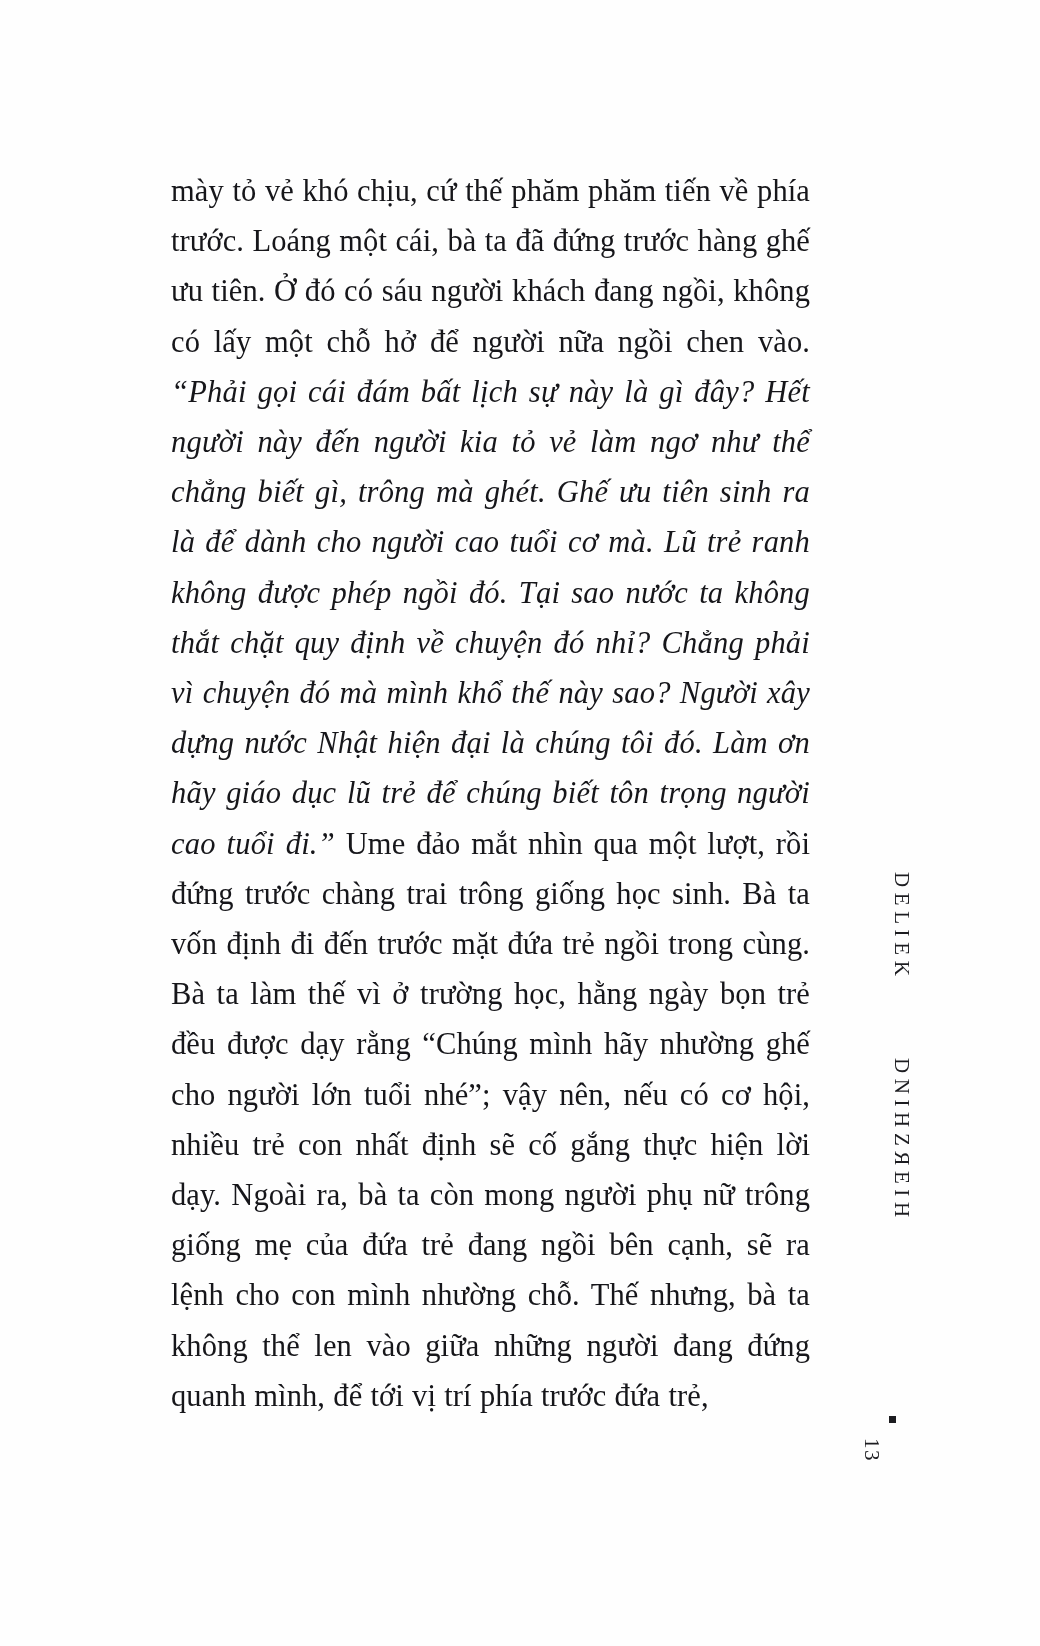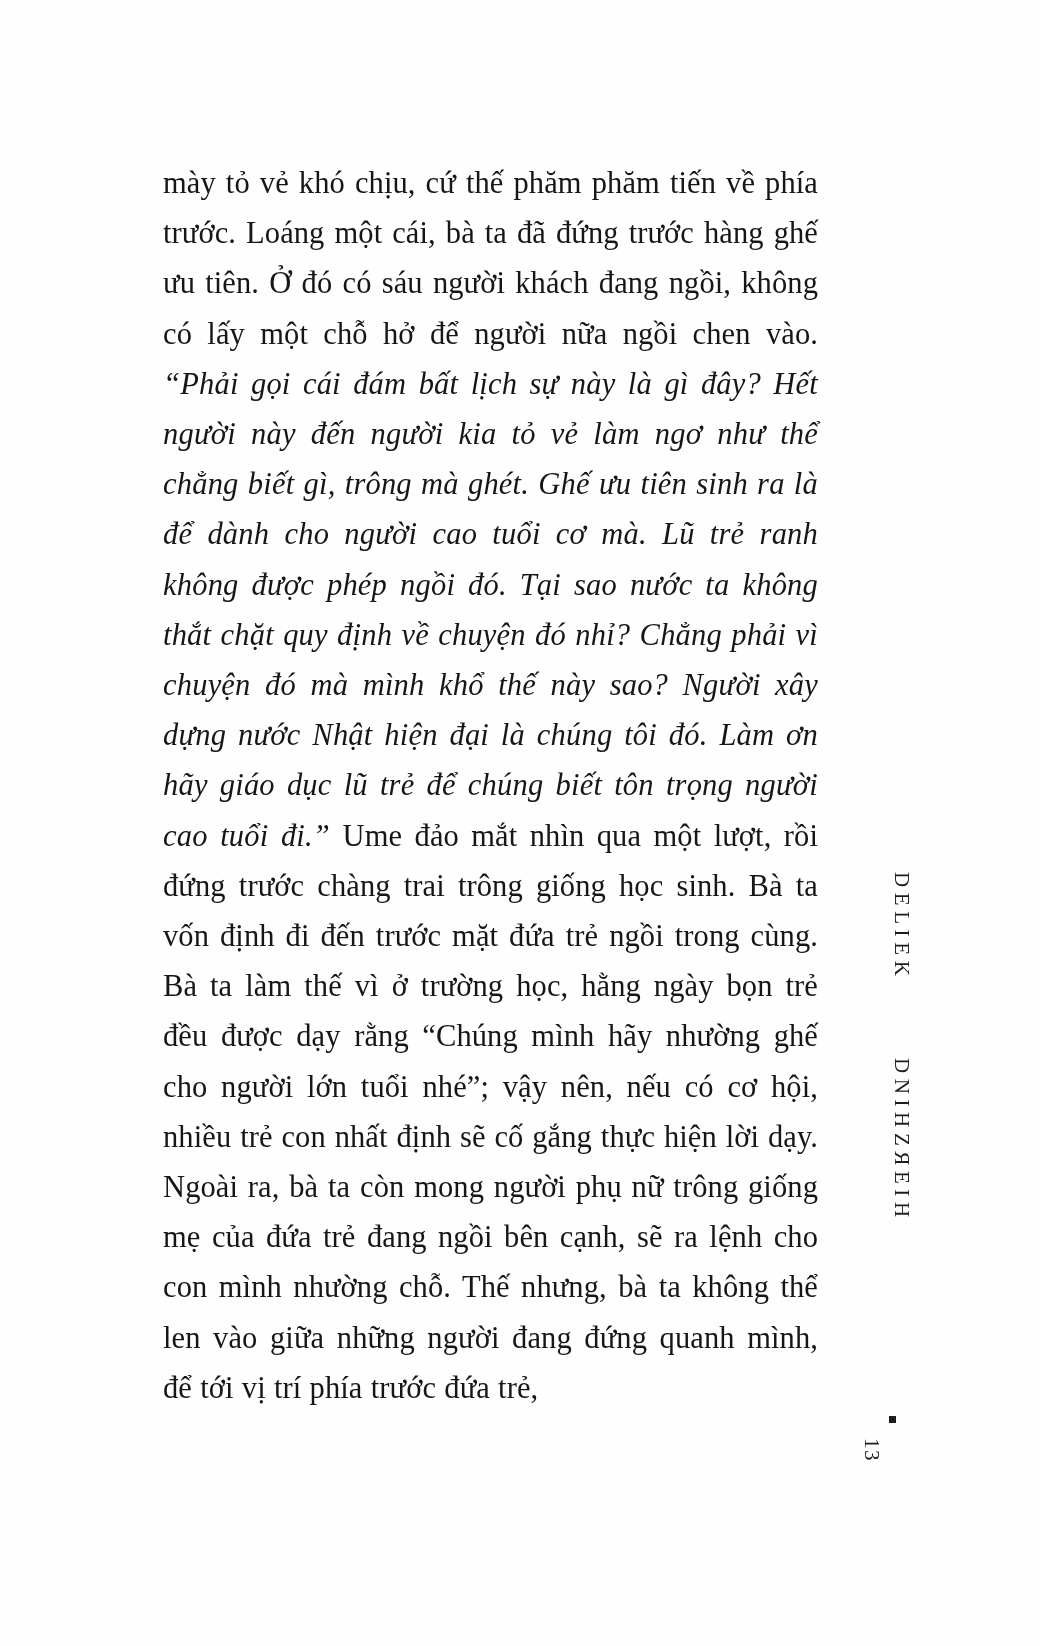--- a/index.html
+++ b/index.html
@@ -24,21 +24,21 @@
 
   
   #text-column {
     position: absolute;
     left: 163px;
     top: 158px;
     width: 655px;
   }
 
   .para {
-    margin: 0;
+    margin: 8px;
     font-size: 30.5px;
     line-height: 50.2px;
     text-align: justify;
     text-justify: inter-word;
     color: #16161a;
     letter-spacing: 0.1px;
     word-spacing: 0.5px;
   }
 
   .para .it {

